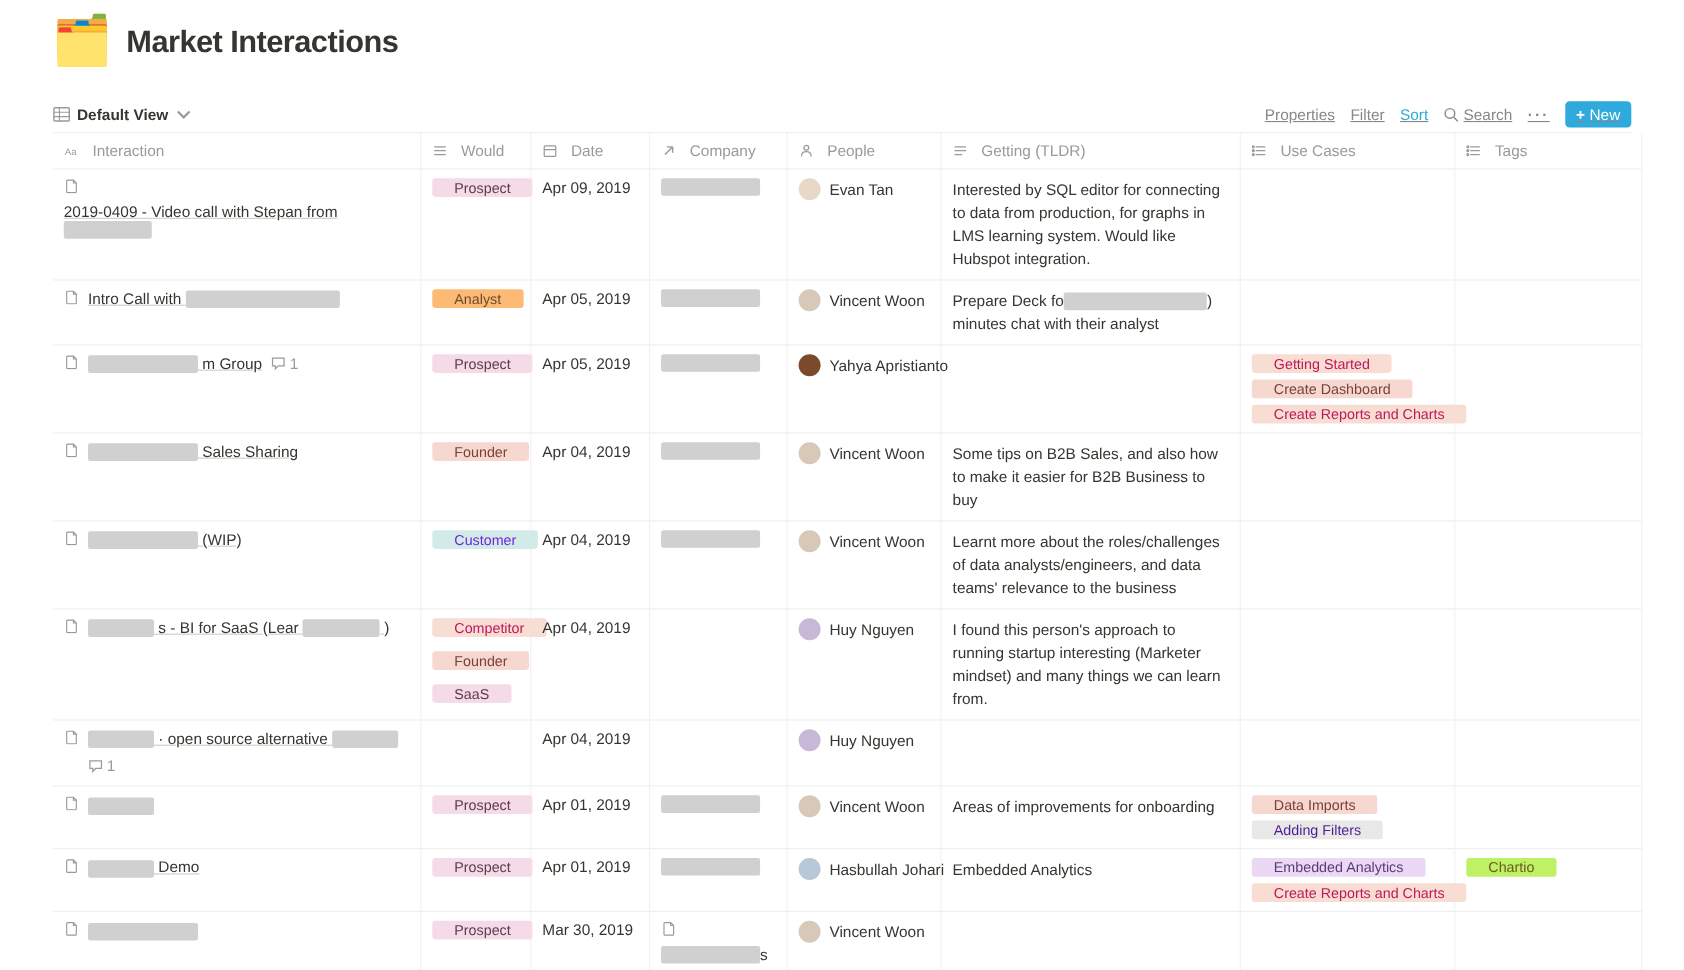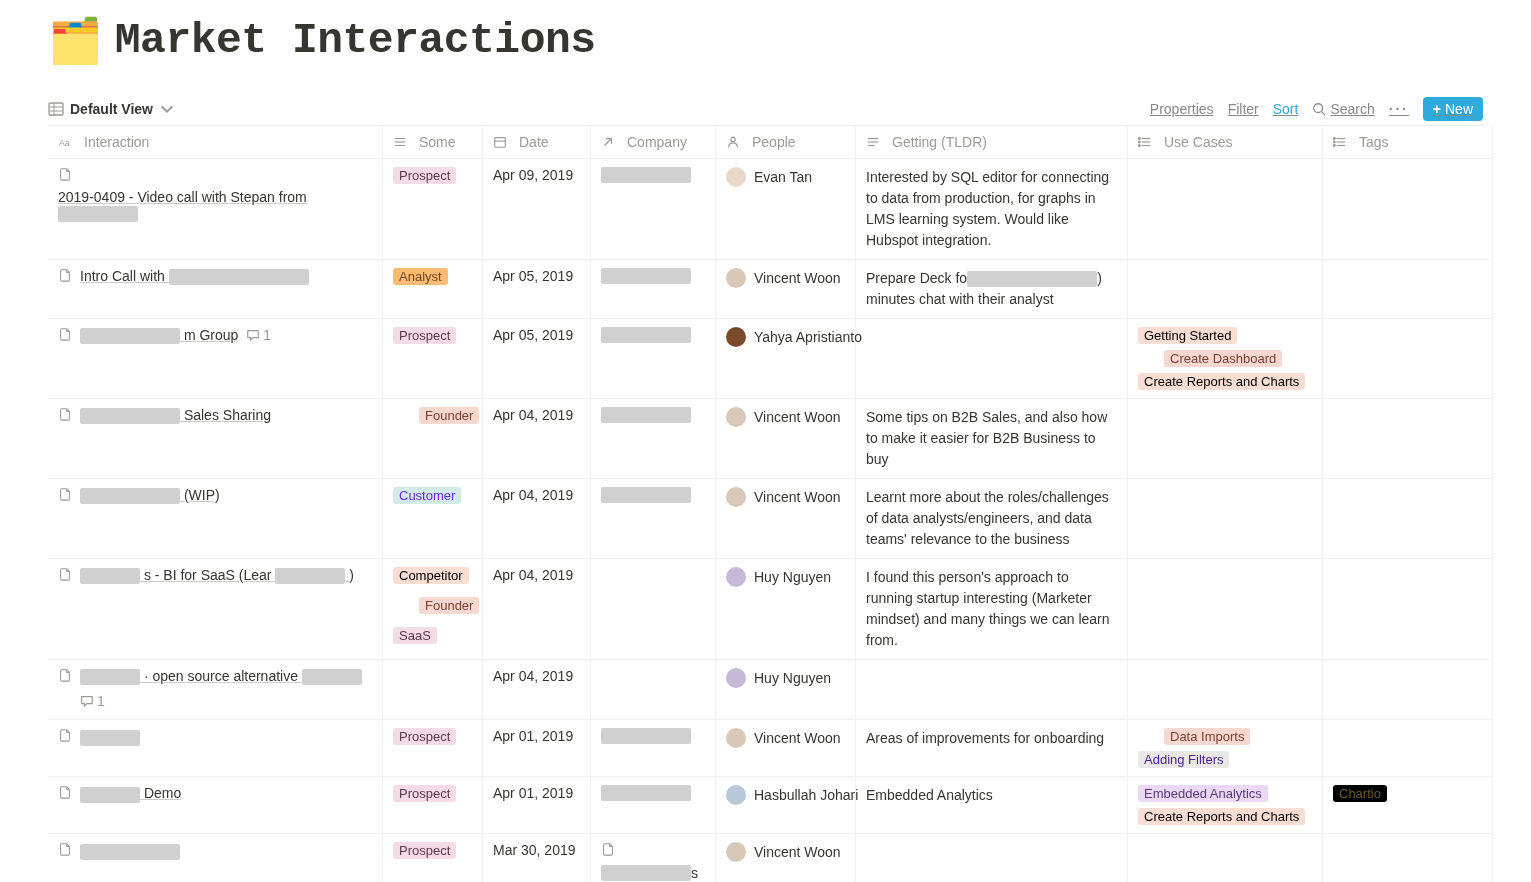--- a/index.html
+++ b/index.html
@@ -6,48 +6,48 @@
 body {
   font-family: -apple-system, BlinkMacSystemFont, "Segoe UI", Helvetica, Arial, sans-serif;
   font-size: 14px;
   color: #37352f;
   background: #fff;
   padding: 0 48px;
 }
 .header { padding: 16px 0 24px; }
 .title-row { display:flex; align-items:center; gap:12px; }
 .title-emoji { font-size: 44px; line-height:1; }
-.page-title { font-size: 43px; font-weight: 700; letter-spacing:-0.5px;font-family:Liberation Mono, monospace;}
+.page-title { font-size: 28px; font-weight: 700; letter-spacing:-0.5px;}
 .toolbar { display:flex; align-items:center; justify-content:space-between; padding: 8px 0 4px;}
 .view-selector { display:flex; align-items:center; gap:6px; font-weight:600; cursor:pointer; color:#37352f;}
 .view-selector svg { width:16px; height:16px; }
 .chev { width:12px; height:12px; }
 .toolbar-right { display:flex; align-items:center; gap:14px; color:#888;text-decoration:underline; }
 .toolbar-item { cursor:pointer; display:flex; align-items:center; gap:4px;}
 .toolbar-item.active { color:#2eaadc; }
 .dots { letter-spacing:2px; font-weight:700;}
 .new-btn { background:#2eaadc; color:#fff; border-radius:4px; padding:4px 10px; font-weight:500; display:flex; align-items:center; gap:4px;}
 .new-btn .plus { font-weight:700; }
 .table { display:grid; grid-template-columns: 335px 100px 108px 125px 140px 272px 195px 170px; border-top:1px solid #eee;}
 .th, .td { border-bottom:1px solid #eee; border-right:1px solid #f1f1f1; padding:8px 10px; font-size:14px; }
 .th { color:#9a9a97; font-weight:400; display:flex; align-items:center; gap:12px; white-space:nowrap;}
 .th svg, .td .docicon { width:14px; height:14px; flex:0 0 auto; }
 .td { display:flex; flex-wrap:wrap; gap:6px; align-items:flex-start;}
 .td.interaction { gap:8px; color:#37352f; }
 .link { text-decoration: underline; text-decoration-color: rgba(55,53,47,.25); cursor:pointer;}
 .redact { display:inline-block; background:#d0d0d0; border-radius:2px; height:16px; vertical-align:middle;} .redact.w60 { width:60px;} .redact.w70 { width:70px;} .redact.w80 { width:80px;}
 .redact.w90 { width:90px;} .redact.w100 { width:100px;} .redact.w130 { width:130px;} .redact.w140 { width:140px;}
-.tag { padding:1px 6px; border-radius:3px; font-size:13px; white-space:nowrap;}
+.tag { padding:1px 20px; border-radius:3px; font-size:13px; white-space:nowrap;}
 .tag.pink { background:#f5dbe8; color:#5e3a4d;}
 .tag.orange { background:#fdba74; color:#6b4a2b;}
-.tag.peach { background:#f7ddd2; color:#000000;}
+.tag.peach { background:#f7ddd2; color:#be185d;}
 .tag.teal { background:#d3ebe8; color:#6d28d9;}
 .tag.gray { background:#e8e8e6; color:#4c1d95;}
-.tag.salmon { background:#f6d8d0; color:#7c4034;margin-left:26px;}
-.tag.yellow { background:#000000; color:#6b5a28;}
+.tag.salmon { background:#f6d8d0; color:#7c4034;}
+.tag.yellow { background:#bef264; color:#6b5a28;}
 .tag.purple { background:#ead8f5; color:#5a3a78;}
 .avatar { width:20px; height:20px; border-radius:50%; background:#ccc; flex:0 0 auto; display:inline-block;}
 .avatar.a1{background:#e8d8c8;} .avatar.a2{background:#d8c8b8;} .avatar.a3{background:#7a4a2b;}
 .avatar.a4{background:#c8b8d8;} .avatar.a5{background:#b8c8d8;}
 .person { display:flex; align-items:center; gap:8px; white-space:nowrap;}
 .comment-badge { display:inline-flex; align-items:center; gap:3px; color:#9a9a97;}
 .comment-badge svg{width:14px;height:14px;}
 .docicon { color:#9a9a97; }
 .muted-icon { color:#9a9a97; }
 .remarks { line-height:1.5; }
@@ -100,21 +100,21 @@
         <text x="1" y="12" font-size="10" fill="currentColor" stroke="none">Aa</text>
       </svg>
       <span>Interaction</span>
     </div>
     <div class="th">
       <svg viewBox="0 0 16 16" stroke="currentColor" stroke-width="1.3">
         <line x1="2" y1="4" x2="14" y2="4"></line>
         <line x1="2" y1="8" x2="14" y2="8"></line>
         <line x1="2" y1="12" x2="14" y2="12"></line>
       </svg>
-      <span>Some</span>
+      <span>Would</span>
     </div>
     <div class="th">
       <svg viewBox="0 0 16 16" fill="none" stroke="currentColor" stroke-width="1.3">
         <rect x="2" y="3" width="12" height="11" rx="1"></rect>
         <line x1="2" y1="7" x2="14" y2="7"></line>
       </svg>
       <span>Date</span>
     </div>
     <div class="th">
       <svg viewBox="0 0 16 16" fill="none" stroke="currentColor" stroke-width="1.5">

